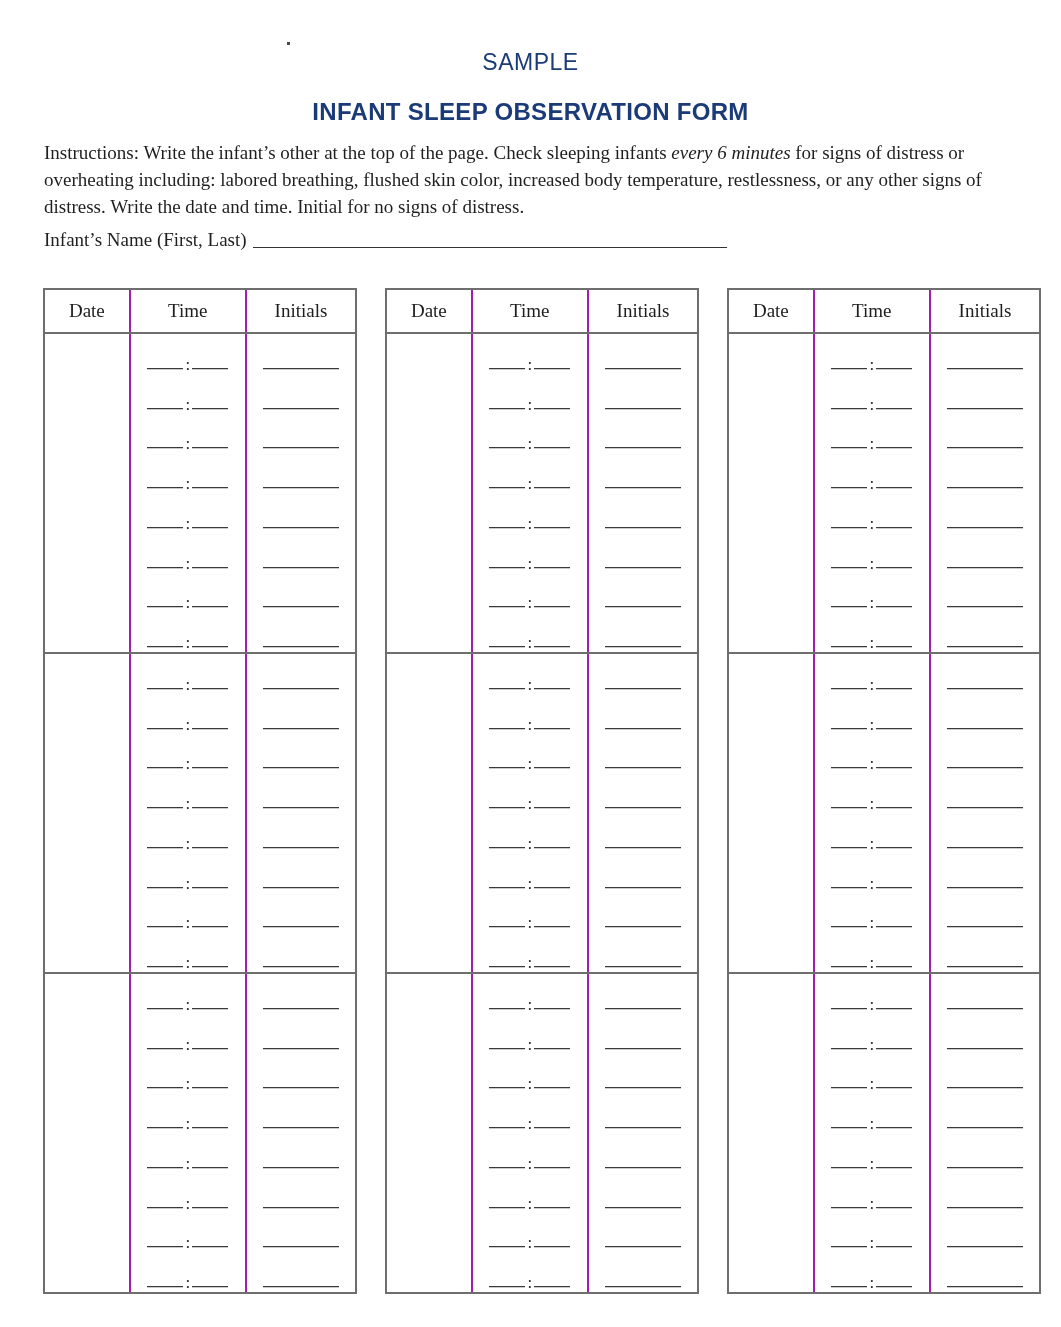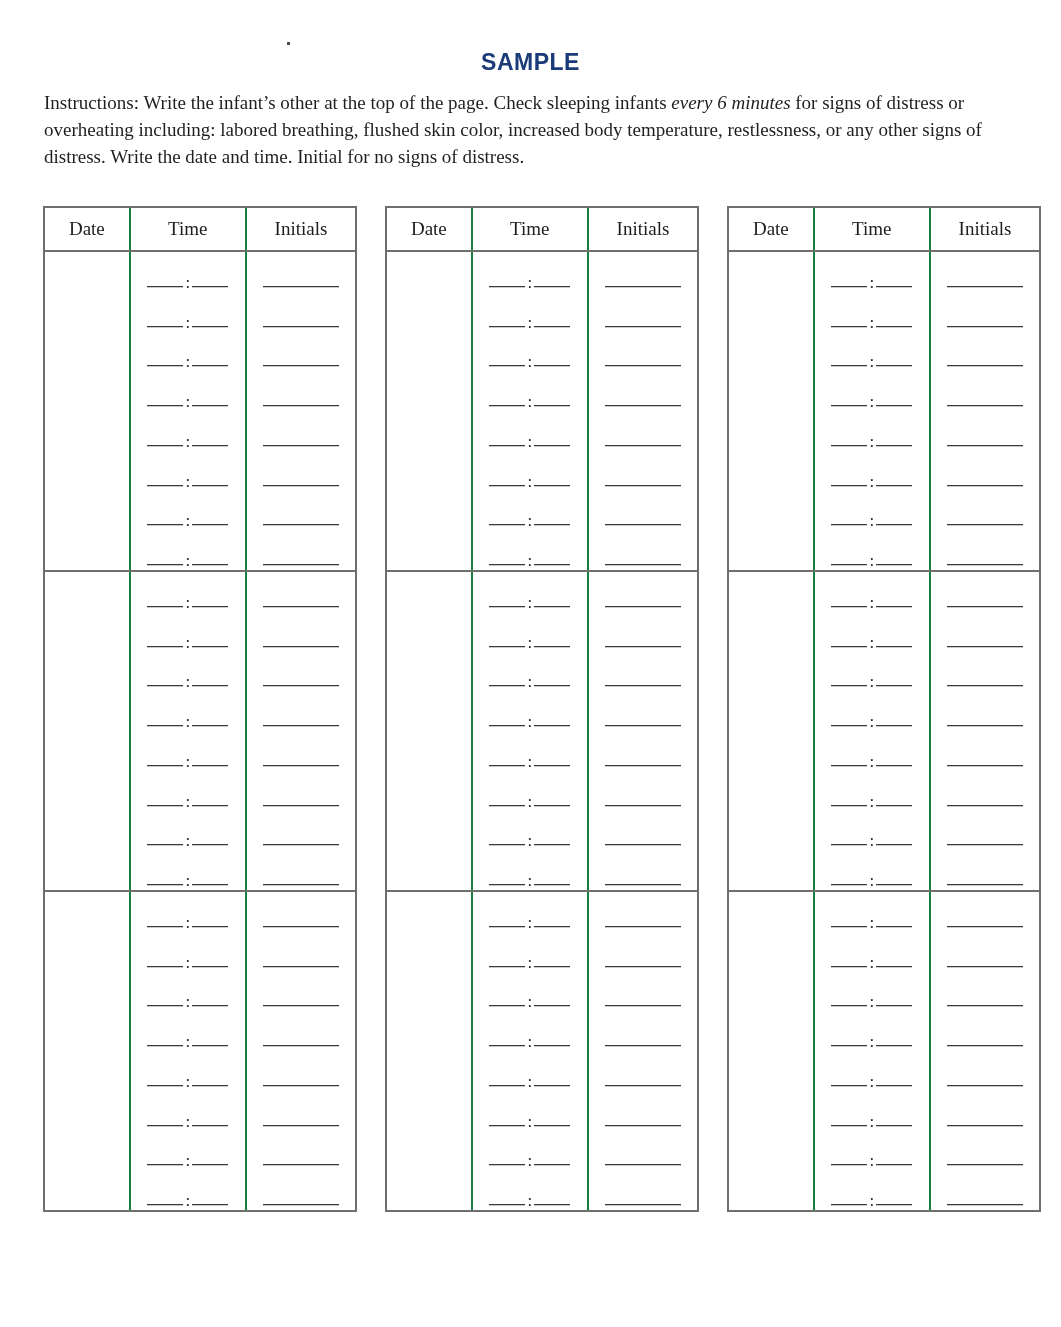--- a/index.html
+++ b/index.html
@@ -22,21 +22,21 @@
     top: 42px;
     width: 3px;
     height: 3px;
     background: #4a4a4a;
   }
 
   .sample-heading {
     margin: 0;
     text-align: center;
     font-family: "Liberation Sans", "DejaVu Sans", sans-serif;
-    font-weight: 700;
+    font-weight: 400;
     font-size: 23px;
     line-height: 28px;
     letter-spacing: 0.5px;
     color: #1b3a78;
   }
 
   .form-title {
     margin: 21px 0 0 0;
     text-align: center;
     font-family: "Liberation Sans", "DejaVu Sans", sans-serif;
@@ -104,21 +104,21 @@
     grid-template-columns: 27% 37.5% 35.5%;
     height: 318px;
   }
   .section + .section { border-top: 2px solid #6e6e6e; }
 
   .cell {
     display: flex;
     flex-direction: column;
     box-sizing: border-box;
   }
-  .col-mid, .col-right { border-left: 2px solid #15803d; }
+  .col-mid, .col-right { border-left: 2px solid #a21caf; }
 
   .entry-row {
     flex: 1;
     display: flex;
     align-items: flex-end;
     justify-content: center;
     padding-bottom: 5px;
     box-sizing: border-box;
   }
 
@@ -146,23 +146,27 @@
 </style>
 </head>
 <body>
 
 <div class="page">
 
   <span class="stray-dot"></span>
 
   <div class="sample-heading">SAMPLE</div>
 
+  <h1 class="form-title">INFANT SLEEP OBSERVATION FORM</h1>
 
   <p class="instructions"><span>Instructions: Write the infant’s other at the top of the page. Check sleeping infants </span><em>every 6 minutes</em><span> for signs of distress or overheating including: labored breathing, flushed skin color, increased body temperature, restlessness, or any other signs of distress. Write the date and time. Initial for no signs of distress.</span></p>
 
+  <div class="name-row">
+    <span>Infant’s Name (First, Last)</span><span class="name-line"></span>
+  </div>
 
   <div class="tables-row">
       <div class="obs-table">
         <div class="thead">
           <div class="th col-left">Date</div>
           <div class="th col-mid">Time</div>
           <div class="th col-right">Initials</div>
         </div>
         <div class="section">
           <div class="cell col-left"></div>

